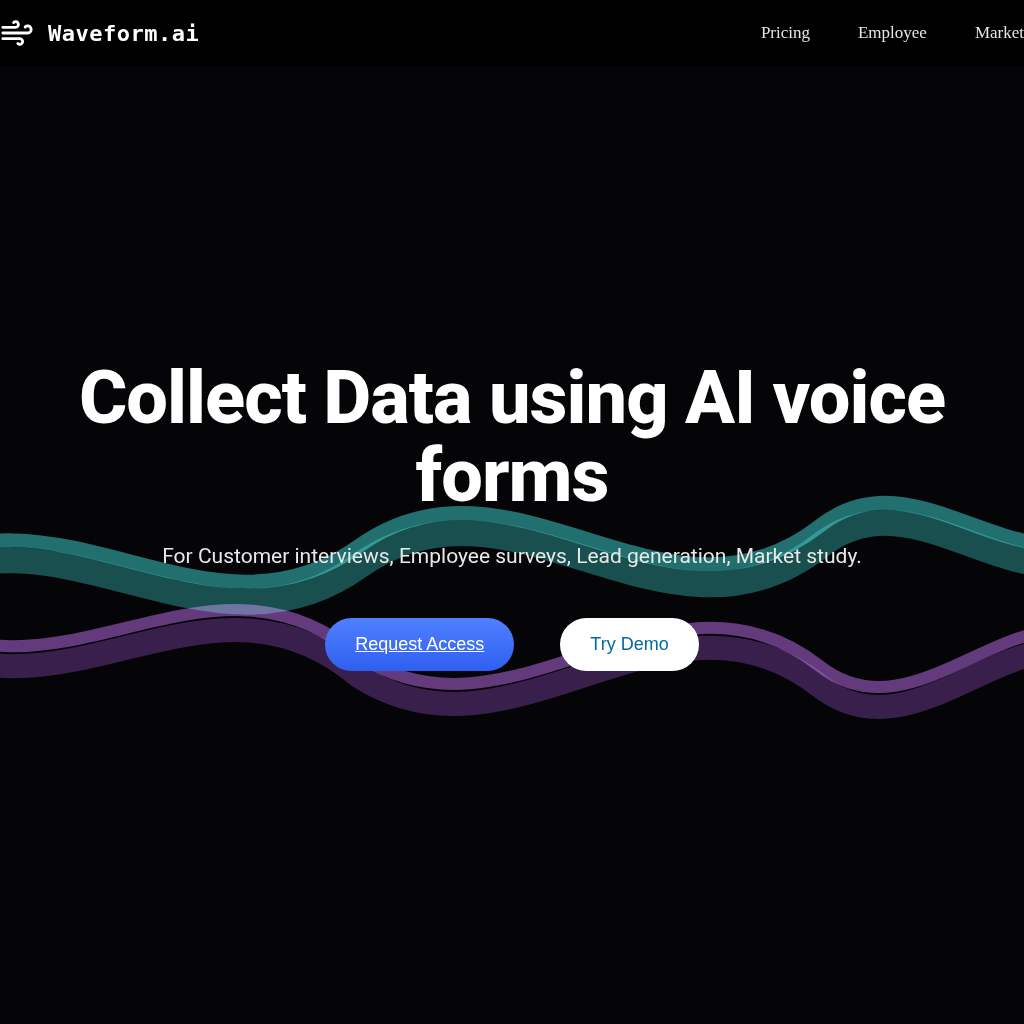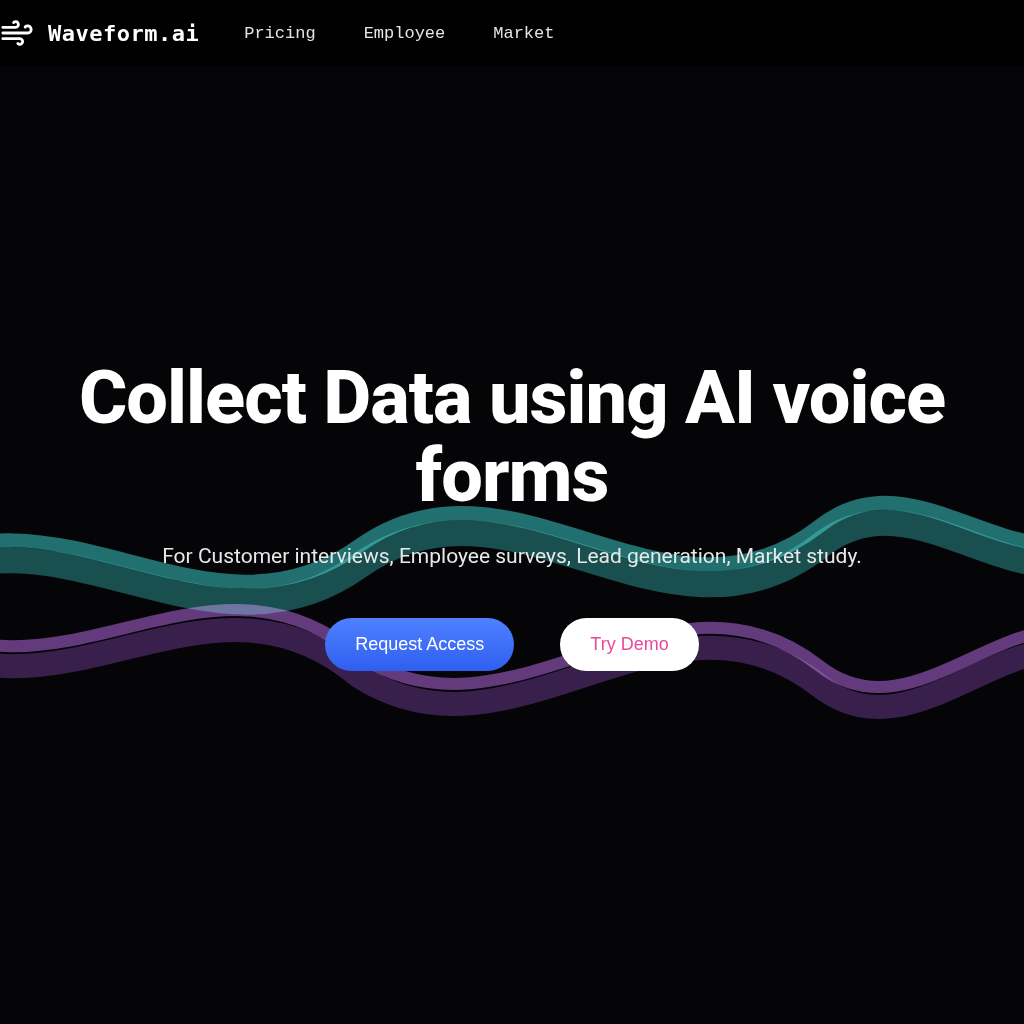--- a/index.html
+++ b/index.html
@@ -4,42 +4,42 @@
 <style>
   * { box-sizing: border-box; margin: 0; padding: 0; }
   html, body { width: 1024px; height: 1024px; overflow: hidden; background: #000; color: #fff; font-family: -apple-system, BlinkMacSystemFont, "Segoe UI", Roboto, Helvetica, Arial, sans-serif; }
 
   
   .nav {
     width: 100%;
     height: 66px;
     display: flex;
     align-items: center;
-    justify-content: flex-start;
-    gap: 45px;
+    justify-content: space-between;
+    gap: 70px;
     background: #000;
   }
   .brand {
     display: flex;
     align-items: center;
     gap: 14px;
   }
   .brand-name {
     font-family: ui-monospace, SFMono-Regular, Menlo, Monaco, Consolas, monospace;
     font-weight: 700;
     font-size: 22px;
     letter-spacing: 0.5px;
   }
   .nav-links {
     display: flex;
     align-items: center;
     gap: 48px;
   }
   .nav-link {
-    font-family: Liberation Mono, monospace;
+    font-family: Liberation Serif, serif;
     font-size: 17px;
     color: #e5e5e5;
     cursor: pointer;
   }
   .logo-icon { display: inline-flex; }
 
   
   .hero {
     position: relative;
     width: 100%;
@@ -82,36 +82,37 @@
     margin-top: 30px;
     font-size: 21px;
     color: #e8e8e8;
   }
   .cta-row {
     position: relative;
     z-index: 2;
     margin-top: 50px;
     display: flex;
     gap: 46px;
+    text-decoration: underline;
   }
   .btn {
     font-size: 18px;
     padding: 16px 30px;
     border-radius: 999px;
     border: none;
     cursor: pointer;
     font-weight: 500;
   }
   .btn-primary {
     background: linear-gradient(180deg, #4f80ff 0%, #2f5ff0 100%);
     color: #fff;
   }
   .btn-secondary {
     background: #ffffff;
-    color: #ec4899;
+    color: #0369a1;
   }
 </style>
 </head>
 <body>
 
 <nav class="nav">
   <div class="brand">
     <span class="logo-icon">
       <svg width="34" height="34" viewBox="0 0 24 24" fill="none" stroke="#ffffff" stroke-width="2" stroke-linecap="round" stroke-linejoin="round">
         <path d="M9.59 4.59A2 2 0 1 1 11 8H2"></path>

